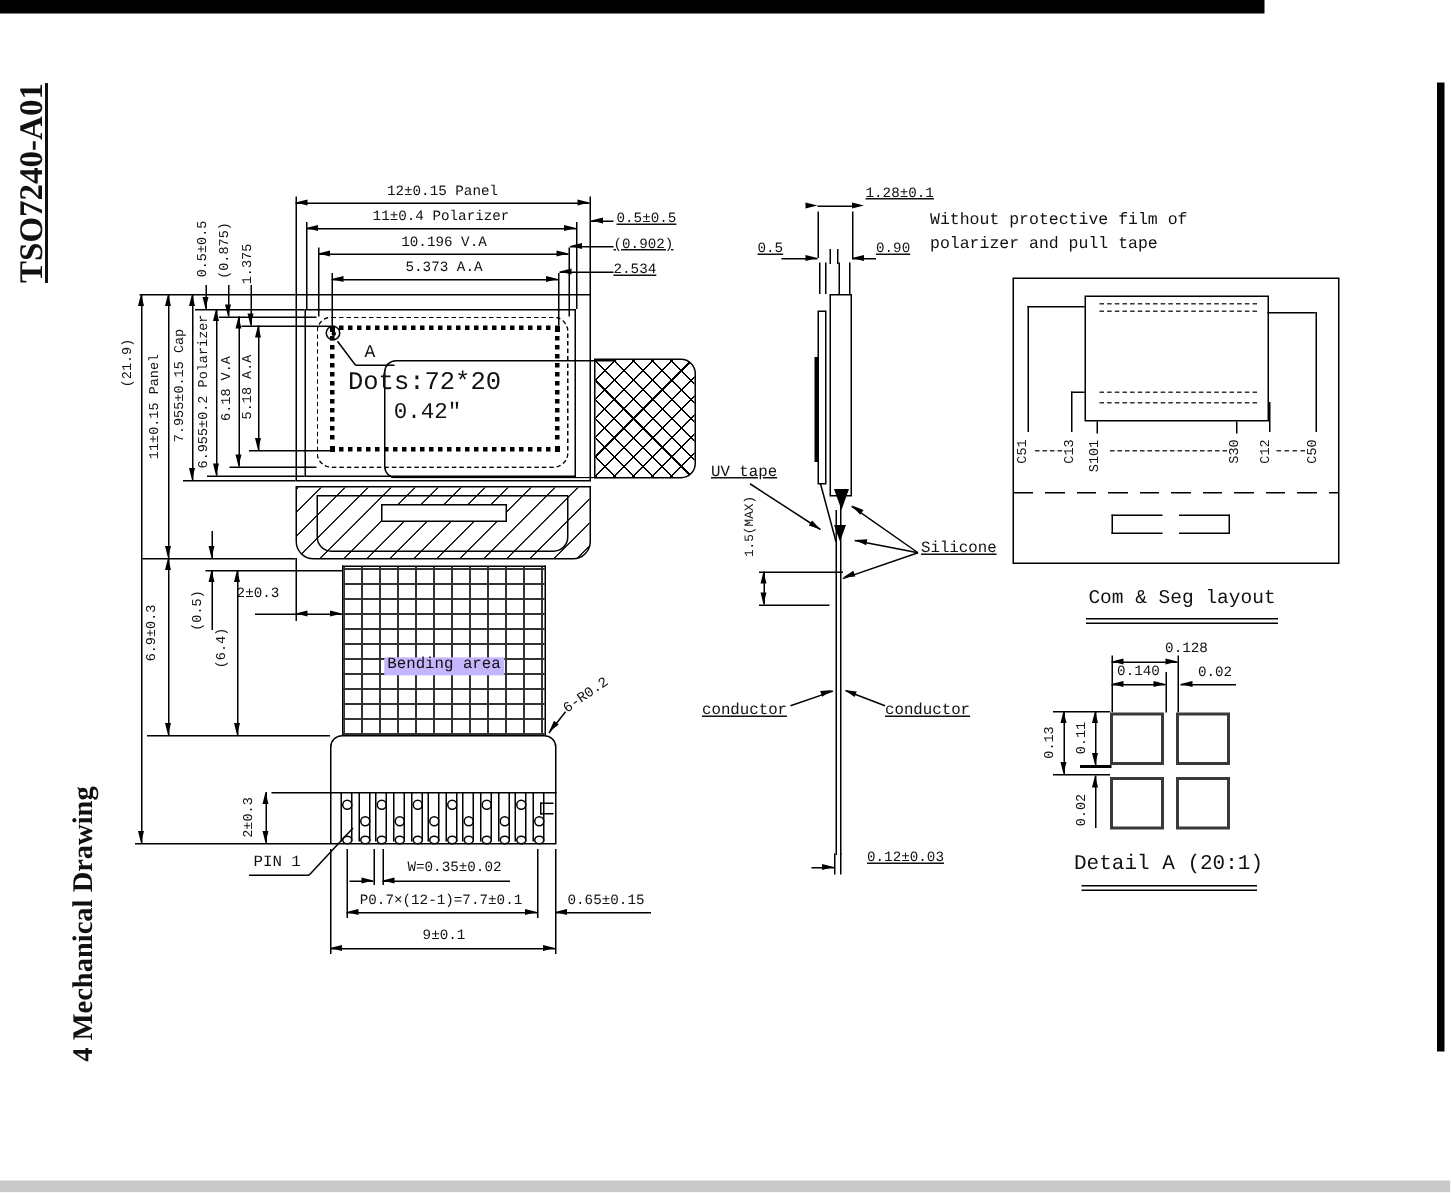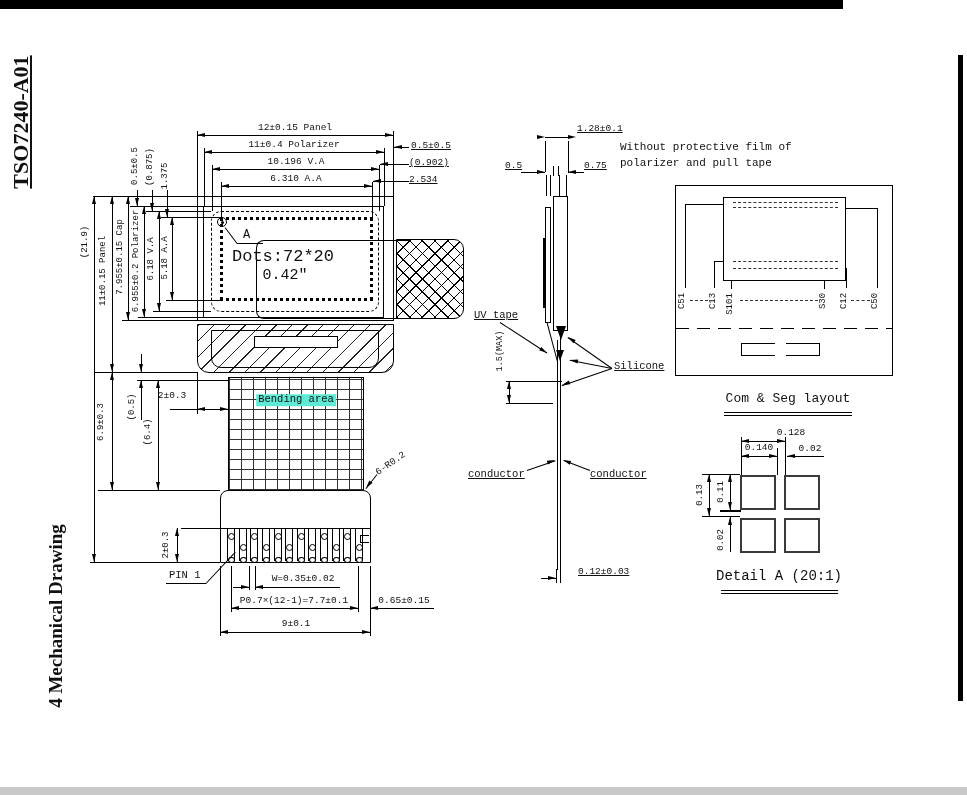--- a/index.html
+++ b/index.html
@@ -111,21 +111,21 @@
   <div class="ln" style="left:360px;top:535px;width:1px;height:8px"></div>
 
   <div class="bx" style="left:217px;top:217px;width:10px;height:10px;border-radius:50%;border-width:1.5px"></div>
   <div class="ln" style="left:221px;top:221px;width:3px;height:3px;border-radius:50%"></div>
   <div class="ld" style="left:225px;top:227px;width:20px;transform:rotate(53deg)"></div>
   <div class="ln" style="left:237px;top:243px;width:26px;height:1px"></div>
   <div class="tl" style="left:243px;top:229px;font-size:12px">A</div>
 
   <div class="t" style="left:283px;top:257px;font-size:17px">Dots:72*20</div>
   <div class="t" style="left:285px;top:276px;font-size:15px">0.42″</div>
-  <div class="t" style="left:296px;top:400px;font-size:10.5px;background:#5eead4;padding:0 2px">Bending area</div>
+  <div class="t" style="left:296px;top:444px;font-size:10.5px;background:#c4b5fd;padding:0 2px">Bending area</div>
 
   <div class="t" style="left:391px;top:464px;transform:translate(-50%,-50%) rotate(-35deg)">6-R0.2</div>
   <div class="ld" style="left:377px;top:474px;width:18px;transform:rotate(128deg)"></div>
   <div class="aR" style="left:358px;top:485.5px;transform:rotate(128deg);transform-origin:100% 50%"></div>
 
   <div class="tl" style="left:169px;top:570px;font-size:10.5px">PIN 1</div>
   <div class="ln" style="left:166px;top:583px;width:40px;height:1px"></div>
   <div class="ld" style="left:206px;top:583px;width:43px;transform:rotate(-47deg)"></div>
 
   <div class="ln" style="left:197px;top:131px;width:1px;height:65px"></div>
@@ -148,21 +148,21 @@
   <div class="t" style="left:294px;top:145px">11±0.4 Polarizer</div>
 
   <div class="ln" style="left:212px;top:169px;width:167px;height:1px"></div>
   <div class="aL" style="left:212px;top:166.5px"></div>
   <div class="aR" style="left:371px;top:166.5px"></div>
   <div class="t" style="left:296px;top:162px">10.196 V.A</div>
 
   <div class="ln" style="left:221px;top:186px;width:151px;height:1px"></div>
   <div class="aL" style="left:221px;top:183.5px"></div>
   <div class="aR" style="left:364px;top:183.5px"></div>
-  <div class="t" style="left:296px;top:179px">6.310 A.A</div>
+  <div class="t" style="left:296px;top:179px">5.373 A.A</div>
 
   <div class="ln" style="left:394px;top:147px;width:15px;height:1px"></div>
   <div class="aL" style="left:394px;top:144.5px"></div>
   <div class="tl u" style="left:411px;top:141px">0.5±0.5</div>
   <div class="ln" style="left:380px;top:164px;width:29px;height:1px"></div>
   <div class="aL" style="left:380px;top:161.5px"></div>
   <div class="tl u" style="left:409px;top:158px">(0.902)</div>
   <div class="ln" style="left:373px;top:181px;width:36px;height:1px"></div>
   <div class="aL" style="left:373px;top:178.5px"></div>
   <div class="tl u" style="left:409px;top:175px">2.534</div>
@@ -278,21 +278,21 @@
   <div class="ln" style="left:545px;top:137px;width:23px;height:1px"></div>
   <div class="aL" style="left:537px;top:134.5px;transform:rotate(180deg)"></div>
   <div class="aR" style="left:568px;top:134.5px"></div>
   <div class="tl u" style="left:577px;top:124px">1.28±0.1</div>
 
   <div class="ln" style="left:521px;top:172px;width:24px;height:1px"></div>
   <div class="aR" style="left:537px;top:169.5px"></div>
   <div class="tl u" style="left:505px;top:161px">0.5</div>
   <div class="ln" style="left:568px;top:172px;width:16px;height:1px"></div>
   <div class="aL" style="left:568px;top:169.5px"></div>
-  <div class="tl u" style="left:584px;top:161px">0.75</div>
+  <div class="tl u" style="left:584px;top:161px">0.90</div>
   <div class="ln" style="left:553px;top:166px;width:1px;height:10px"></div>
   <div class="ln" style="left:558px;top:166px;width:1px;height:10px"></div>
 
   <div class="ln" style="left:546px;top:175px;width:1px;height:21px"></div>
   <div class="ln" style="left:550px;top:175px;width:1px;height:21px"></div>
   <div class="ln" style="left:559px;top:175px;width:1px;height:21px"></div>
   <div class="ln" style="left:566px;top:175px;width:1px;height:21px"></div>
   <div class="bx" style="left:553px;top:196px;width:15px;height:135px"></div>
   <div class="bx" style="left:545px;top:207px;width:6px;height:116px"></div>
   <div class="ln" style="left:543px;top:238px;width:3px;height:70px"></div>

